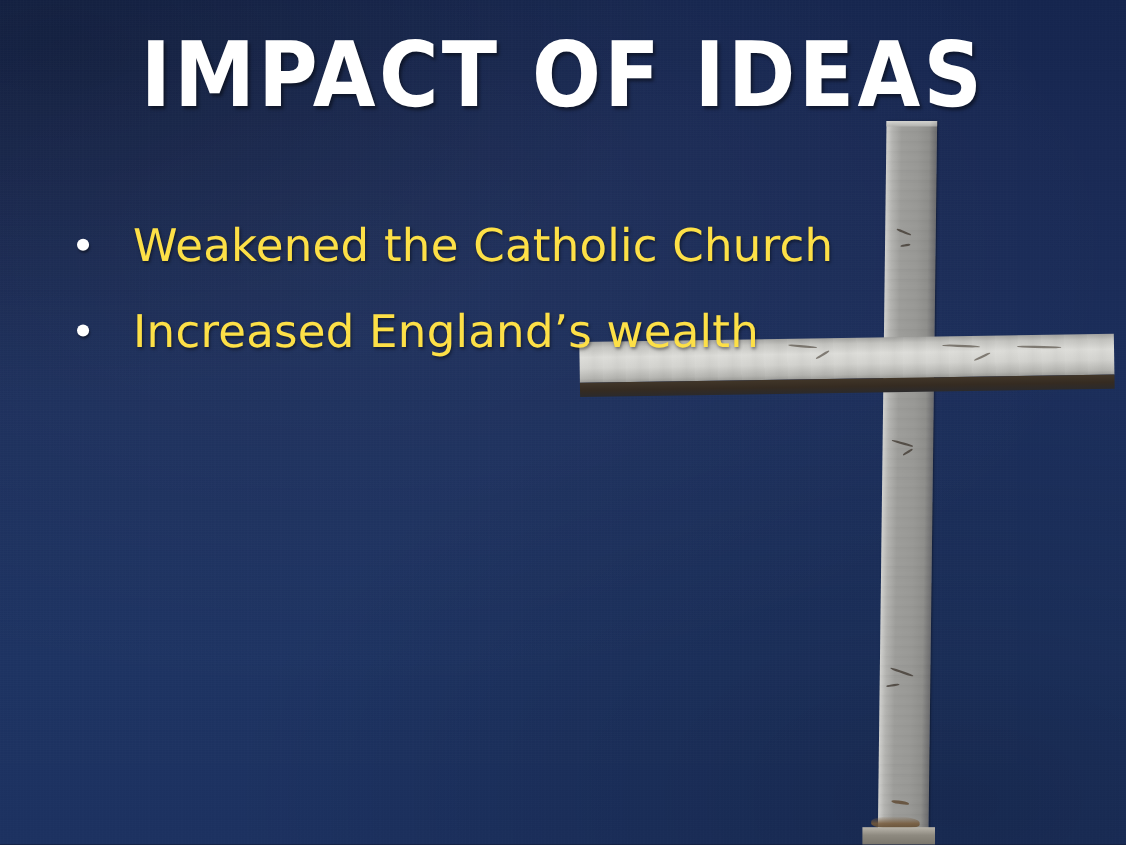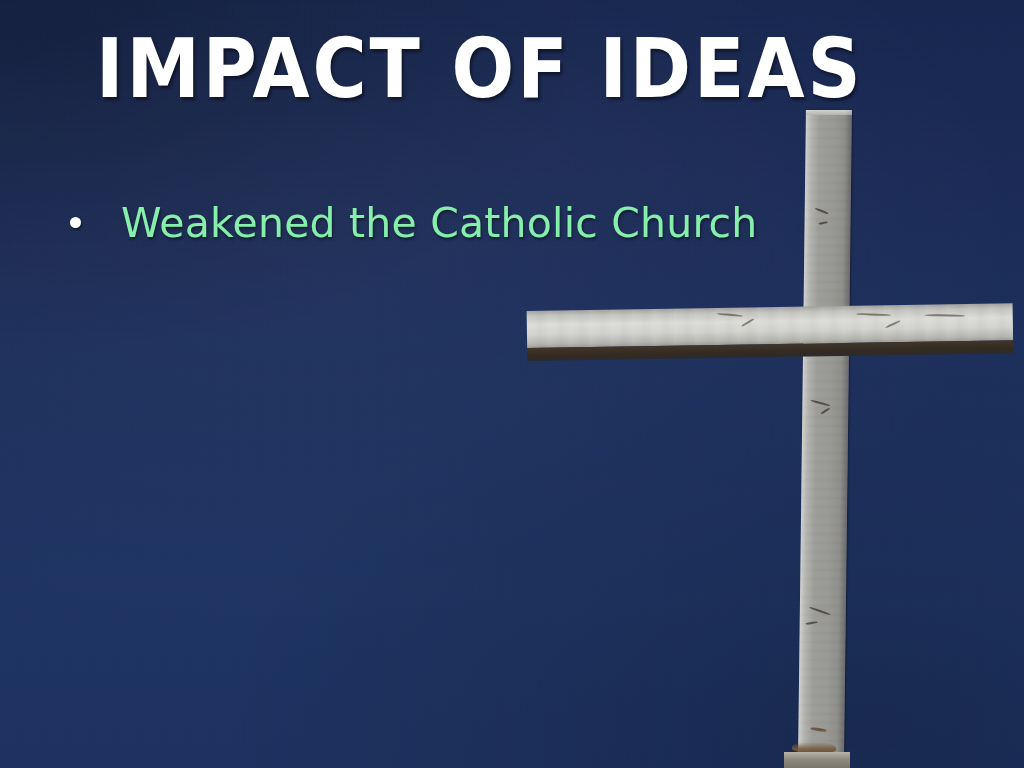--- a/index.html
+++ b/index.html
@@ -165,21 +165,21 @@
     top: 742px;
     width: 44px;
     height: 11px;
     background: linear-gradient(180deg, rgba(120,92,58,0.0) 0%, rgba(118,90,58,0.85) 60%, rgba(96,74,48,0.9) 100%);
     border-radius: 45% 55% 30% 40%;
   }
 
   
   .title {
     position: absolute;
-    left: 96px;
+    left: 128px;
     top: 28px;
     font-size: 82px;
     line-height: 1;
     font-weight: 700;
     color: #ffffff;
     letter-spacing: 3px;
     white-space: nowrap;
     text-shadow: 2px 3px 3px rgba(0,0,0,0.45);
     font-stretch: condensed;
   }
@@ -202,21 +202,21 @@
     background: #ffffff;
     margin-top: 21px;
     margin-left: 8px;
     flex: 0 0 auto;
     box-shadow: 1px 2px 2px rgba(0,0,0,0.40);
   }
   .bullet-text {
     margin-left: 40px;
     font-size: 41px;
     line-height: 54px;
-    color: #86efac;
+    color: #fde047;
     white-space: nowrap;
     text-shadow: 1px 2px 3px rgba(0,0,0,0.45);
     letter-spacing: 0.2px;
   }
 </style>
 </head>
 <body>
 
 <div class="slide">
 
@@ -255,17 +255,21 @@
 
   <div class="title">IMPACT OF IDEAS</div>
 
   <div class="bullets">
 
     <div class="bullet-row">
       <span class="bullet-dot"></span>
       <span class="bullet-text">Weakened the Catholic Church</span>
     </div>
 
+    <div class="bullet-row">
+      <span class="bullet-dot"></span>
+      <span class="bullet-text">Increased England’s wealth</span>
+    </div>
 
 
   </div>
 
 </div>
 
 </body></html>

